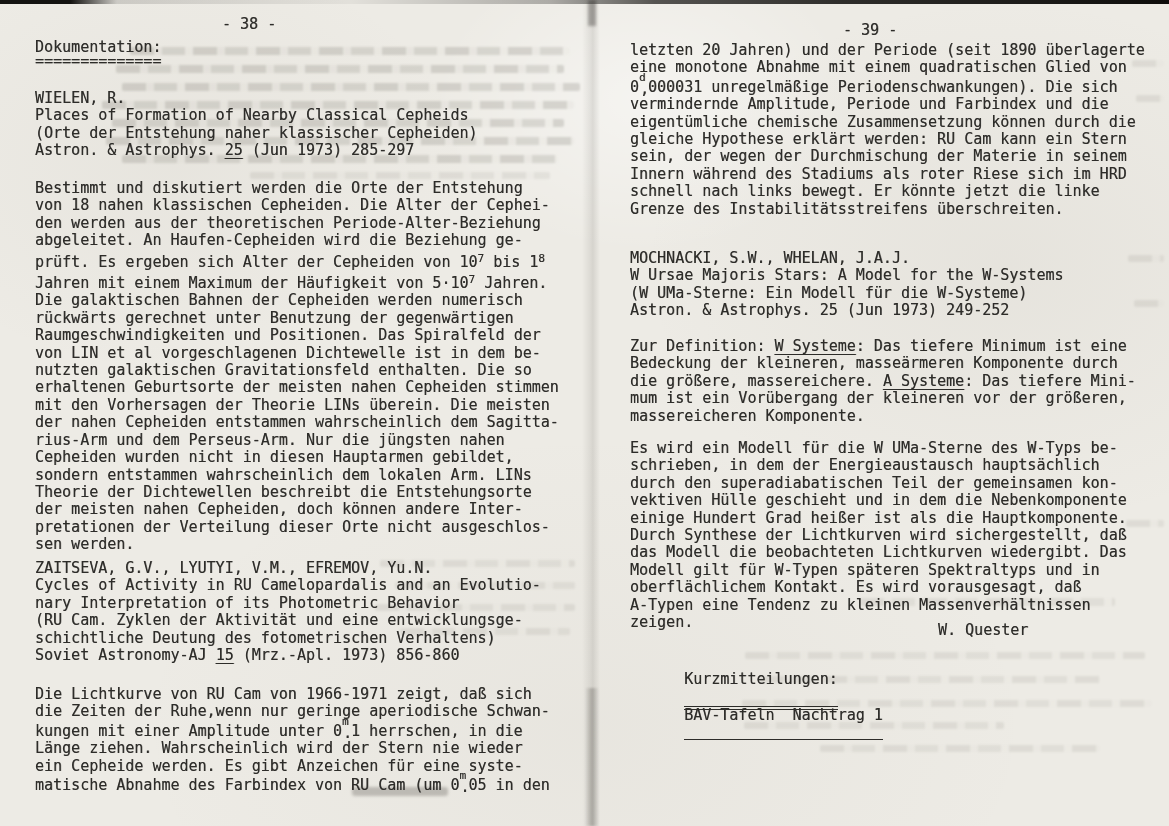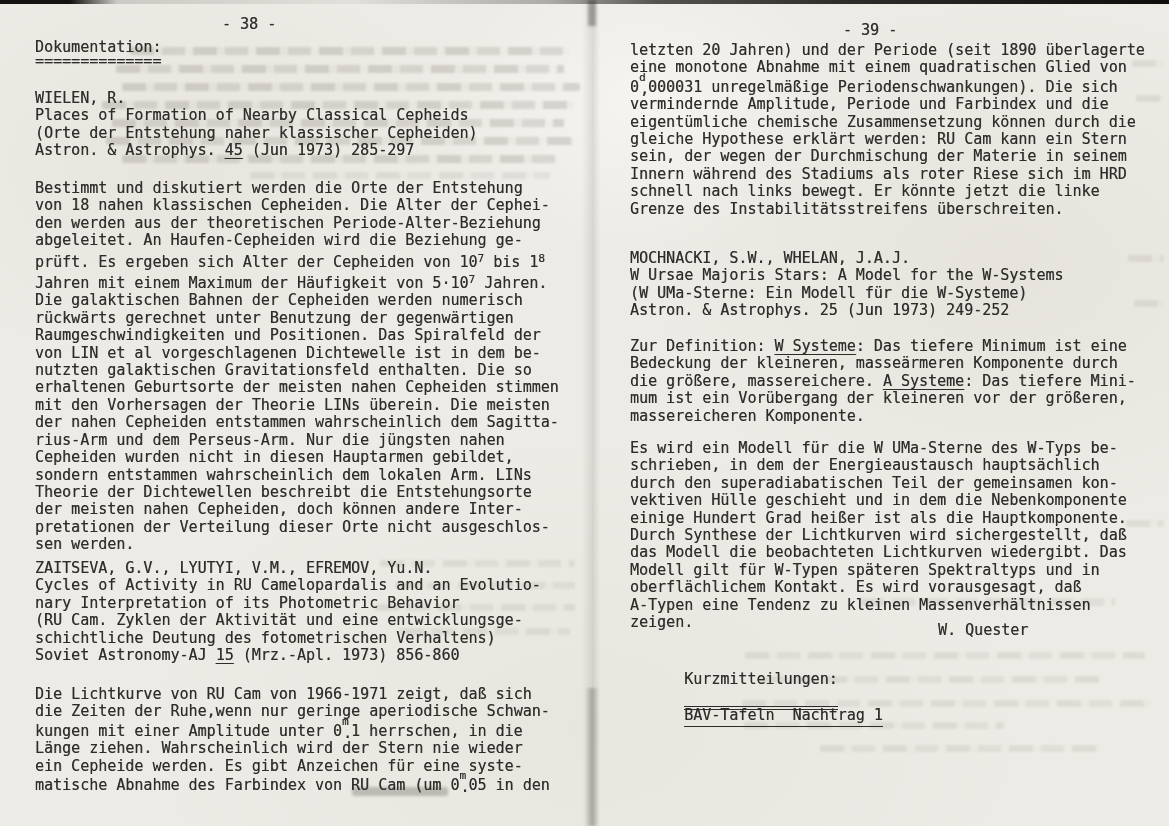--- a/index.html
+++ b/index.html
@@ -18,21 +18,21 @@
   .abs{position:absolute}
   .txt{font-size:15px;line-height:17.4px;white-space:pre-wrap;
        text-shadow:0.35px 0 0 rgba(45,44,41,0.55)}
   .tight{line-height:14.5px}
   .sup{font-size:11px;vertical-align:5px}
   .u{text-decoration:underline;text-underline-offset:3px;text-decoration-thickness:1.2px}
   .stk{display:inline-block;position:relative;width:9px;height:15px;vertical-align:baseline}
   .stk .st{position:absolute;left:0;top:-5px;font-size:11px;line-height:11px}
   .stk .sb{position:absolute;left:1px;top:5px;font-size:15px;line-height:15px}
   .du{border-bottom:4px double #2d2c29;padding-bottom:18px}
-  .us{border-bottom:1.5px solid #2d2c29;padding-bottom:2px}
+  .us{border-bottom:1.5px solid #2d2c29;padding-bottom:15px}
   .gutter{position:absolute;left:582px;top:0;width:18px;height:826px;
     background:linear-gradient(90deg,transparent,rgba(58,55,48,0.09) 45%,rgba(58,55,48,0.13) 60%,transparent)}
   .gutter-deep{position:absolute;left:585px;top:688px;width:14px;height:138px;
     background:linear-gradient(90deg,transparent,rgba(40,38,33,0.26),transparent);filter:blur(1px)}
   .gutter-notch{position:absolute;left:588px;top:0;width:8px;height:26px;
     background:rgba(40,38,33,0.35);filter:blur(1.5px)}
   .top-edge{position:absolute;left:0;top:0;width:1169px;height:4px;
     background:linear-gradient(90deg,#141311 0%,#141311 6%,rgba(20,19,17,0.15) 10%,
       rgba(20,19,17,0.05) 30%,rgba(20,19,17,0.30) 47%,rgba(20,19,17,0.70) 56%,
       rgba(20,19,17,0.88) 72%,#0e0d0b 100%)}
@@ -80,21 +80,21 @@
   <div class="smudge"></div>
 
   <section class="page p38">
     <div class="abs txt" style="left:187px;top:16px">- 38 -</div>
     <div class="abs txt tight" style="left:0;top:40px">Dokumentation:</div>
     <div class="abs txt tight" style="left:0;top:54px">==============</div>
 
     <div class="abs txt" style="left:0;top:90px"><span>WIELEN, R.
 Places of Formation of Nearby Classical Cepheids
 (Orte der Entstehung naher klassischer Cepheiden)
-Astron. &amp; Astrophys. </span><span class="u">45</span><span> (Jun 1973) 285-297</span></div>
+Astron. &amp; Astrophys. </span><span class="u">25</span><span> (Jun 1973) 285-297</span></div>
 
     <div class="abs txt" style="left:0;top:180px"><span>Bestimmt und diskutiert werden die Orte der Entstehung
 von 18 nahen klassischen Cepheiden. Die Alter der Cephei-
 den werden aus der theoretischen Periode-Alter-Beziehung
 abgeleitet. An Haufen-Cepheiden wird die Beziehung ge-
 prüft. Es ergeben sich Alter der Cepheiden von 10</span><span class="sup">7</span><span> bis 1</span><span class="sup">8</span><span>
 Jahren mit einem Maximum der Häufigkeit von 5·10</span><span class="sup">7</span><span> Jahren.
 Die galaktischen Bahnen der Cepheiden werden numerisch
 rückwärts gerechnet unter Benutzung der gegenwärtigen
 Raumgeschwindigkeiten und Positionen. Das Spiralfeld der

